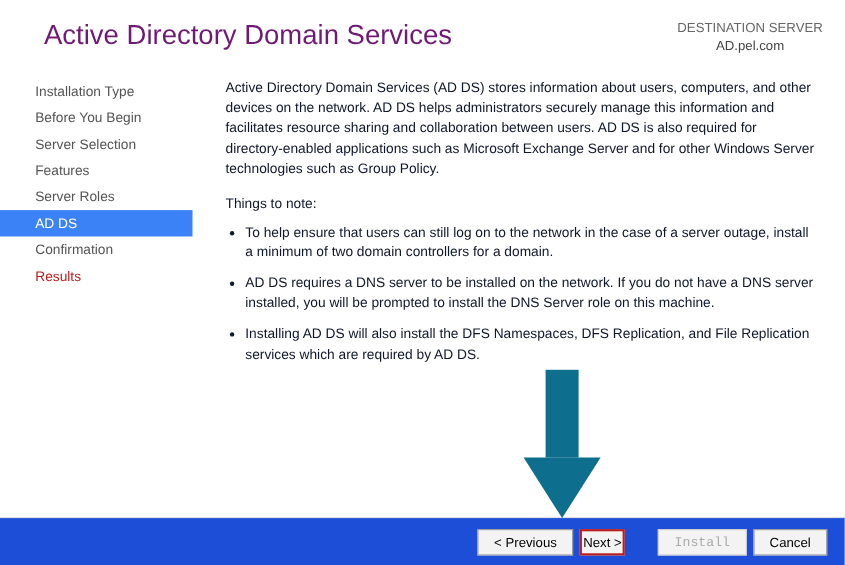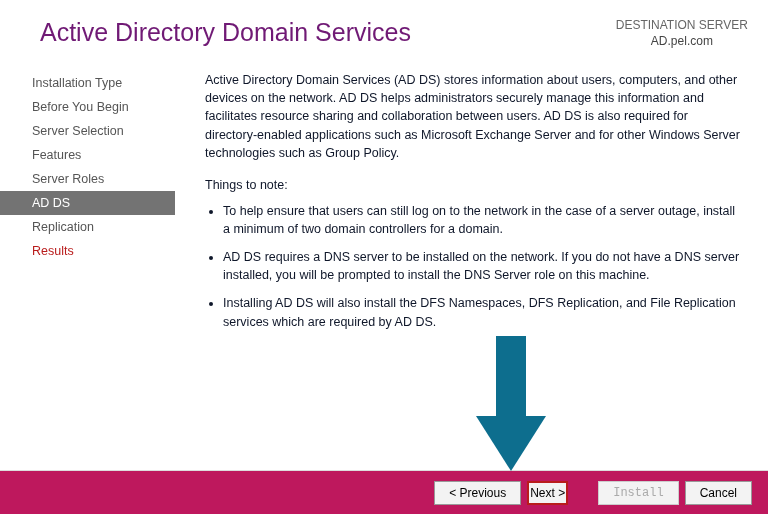--- a/index.html
+++ b/index.html
@@ -40,21 +40,21 @@
     flex-shrink: 0;
     padding-top: 6px;
   }
   .sidebar-item {
     font-size: 12.5px;
     color: #555;
     padding: 5px 10px 5px 32px;
     cursor: pointer;
   }
   .sidebar-item.selected {
-    background: #737373;
+    background: #3b82f6;
     color: #fff;
   }
   .sidebar-item.disabled {
     color: #b91c1c;
     cursor: default;
   }
   .content {
     flex: 1;
     padding: 6px 28px 0 30px;
     font-size: 12.5px;
@@ -69,21 +69,21 @@
   }
   .notes-list li {
     margin-bottom: 10px;
   }
   .footer {
     position: absolute;
     bottom: 0;
     left: 0;
     right: 0;
     height: 44px;
-    background: #be185d;
+    background: #1d4ed8;
     border-top: 1px solid #ddd;
     display: flex;
     justify-content: flex-end;
     align-items: center;
     padding-right: 16px;
     gap: 6px;
   }
   .btn {
     font-size: 12px;
     height: 24px;
@@ -123,21 +123,21 @@
 </div>
 
 <div class="body">
   <div class="sidebar">
     <div class="sidebar-item">Installation Type</div>
     <div class="sidebar-item">Before You Begin</div>
     <div class="sidebar-item">Server Selection</div>
     <div class="sidebar-item">Features</div>
     <div class="sidebar-item">Server Roles</div>
     <div class="sidebar-item selected">AD DS</div>
-    <div class="sidebar-item">Replication</div>
+    <div class="sidebar-item">Confirmation</div>
     <div class="sidebar-item disabled">Results</div>
   </div>
 
   <div class="content">
     <p class="intro">Active Directory Domain Services (AD DS) stores information about users, computers, and other devices on the network.  AD DS helps administrators securely manage this information and facilitates resource sharing and collaboration between users.  AD DS is also required for directory-enabled applications such as Microsoft Exchange Server and for other Windows Server technologies such as Group Policy.</p>
     <p class="notes-heading">Things to note:</p>
     <ul class="notes-list">
       <li>To help ensure that users can still log on to the network in the case of a server outage, install a minimum of two domain controllers for a domain.</li>
       <li>AD DS requires a DNS server to be installed on the network.  If you do not have a DNS server installed, you will be prompted to install the DNS Server role on this machine.</li>
       <li>Installing AD DS will also install the DFS Namespaces, DFS Replication, and File Replication services which are required by AD DS.</li>

